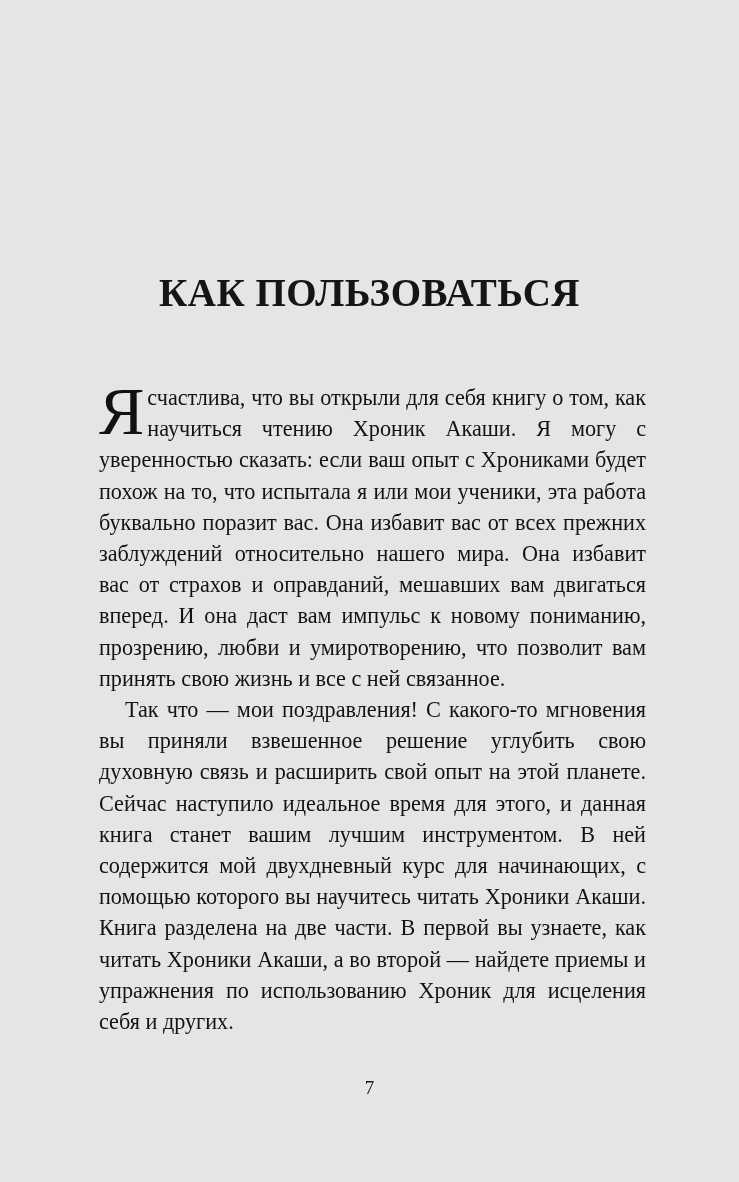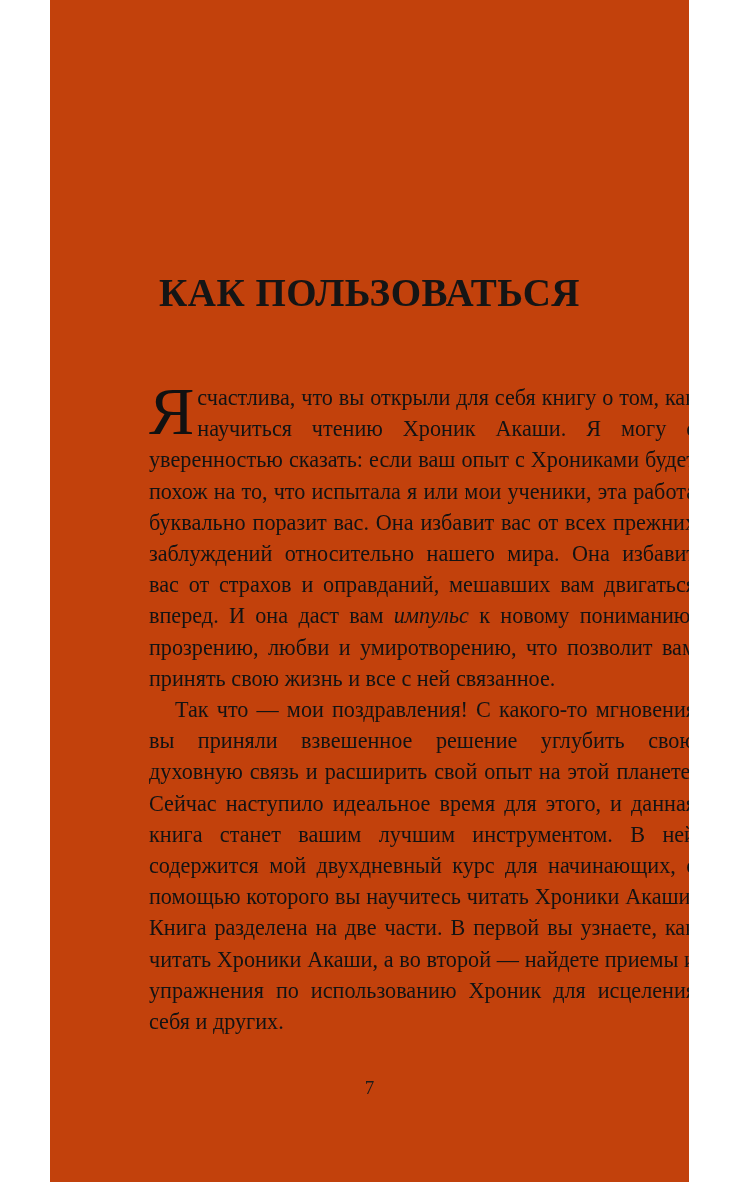--- a/index.html
+++ b/index.html
@@ -4,23 +4,23 @@
 <title>Book Page</title>
 <style>
   html, body {
     margin: 0;
     padding: 0;
     background: #ffffff;
   }
 
   .page {
     position: relative;
-    width: 639px;
+    width: 739px;
     height: 1182px;
-    background: #c2410c;
+    background: #e5e5e5;
     margin: 0 auto;
     overflow: hidden;
     box-sizing: border-box;
   }
 
   
   .chapter-title {
     position: absolute;
     left: 0;
     right: 0;
@@ -69,21 +69,20 @@
     font-family: "Liberation Serif", "DejaVu Serif", serif;
     font-weight: 400;
     font-size: 68px;
     line-height: 56px;
     padding: 0 2px 0 0;
     margin: 1px 1px 0 0;
     color: #111111;
   }
 
   .italic {
-    font-style: italic;
   }
 
   
   .folio {
     position: absolute;
     left: 0;
     right: 0;
     top: 1076px;
     text-align: center;
     font-family: "Liberation Serif", "DejaVu Serif", serif;

